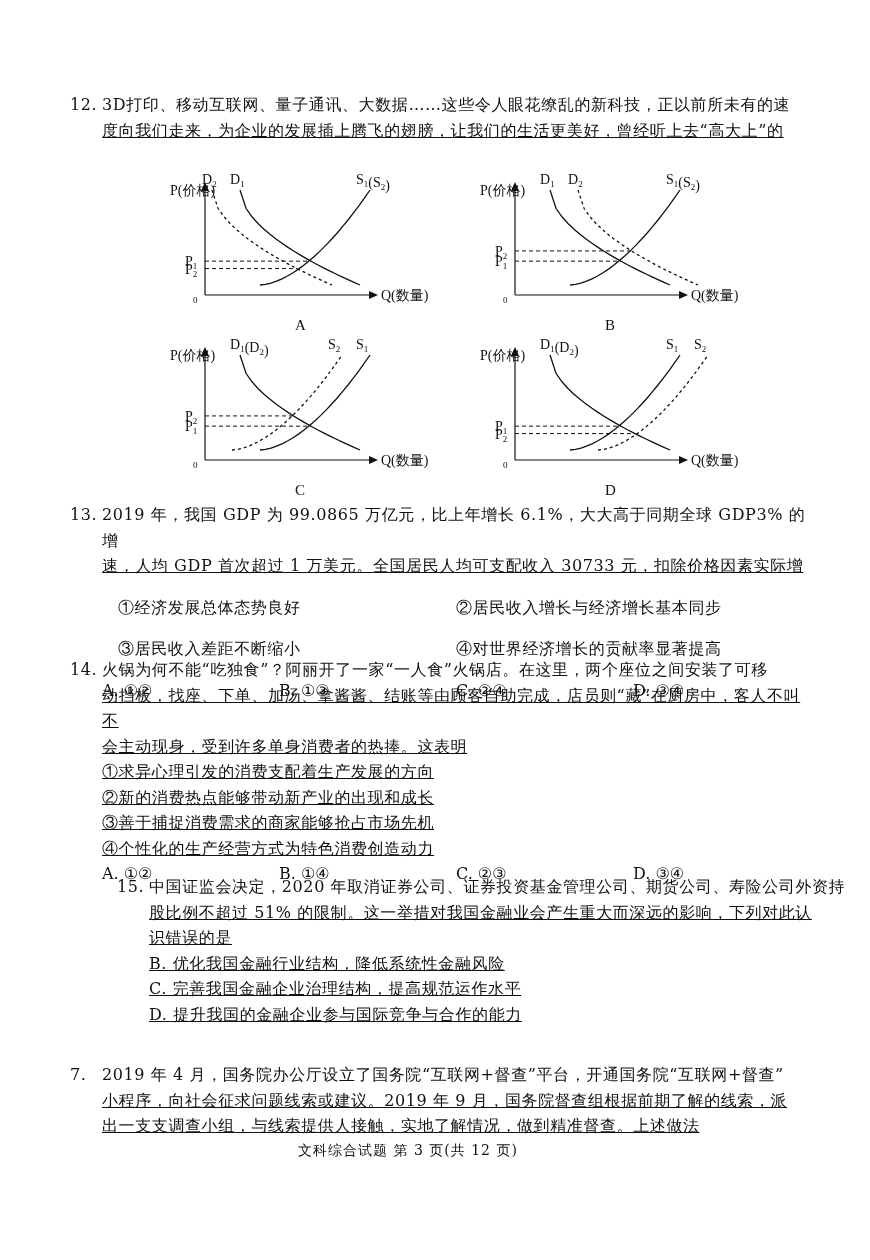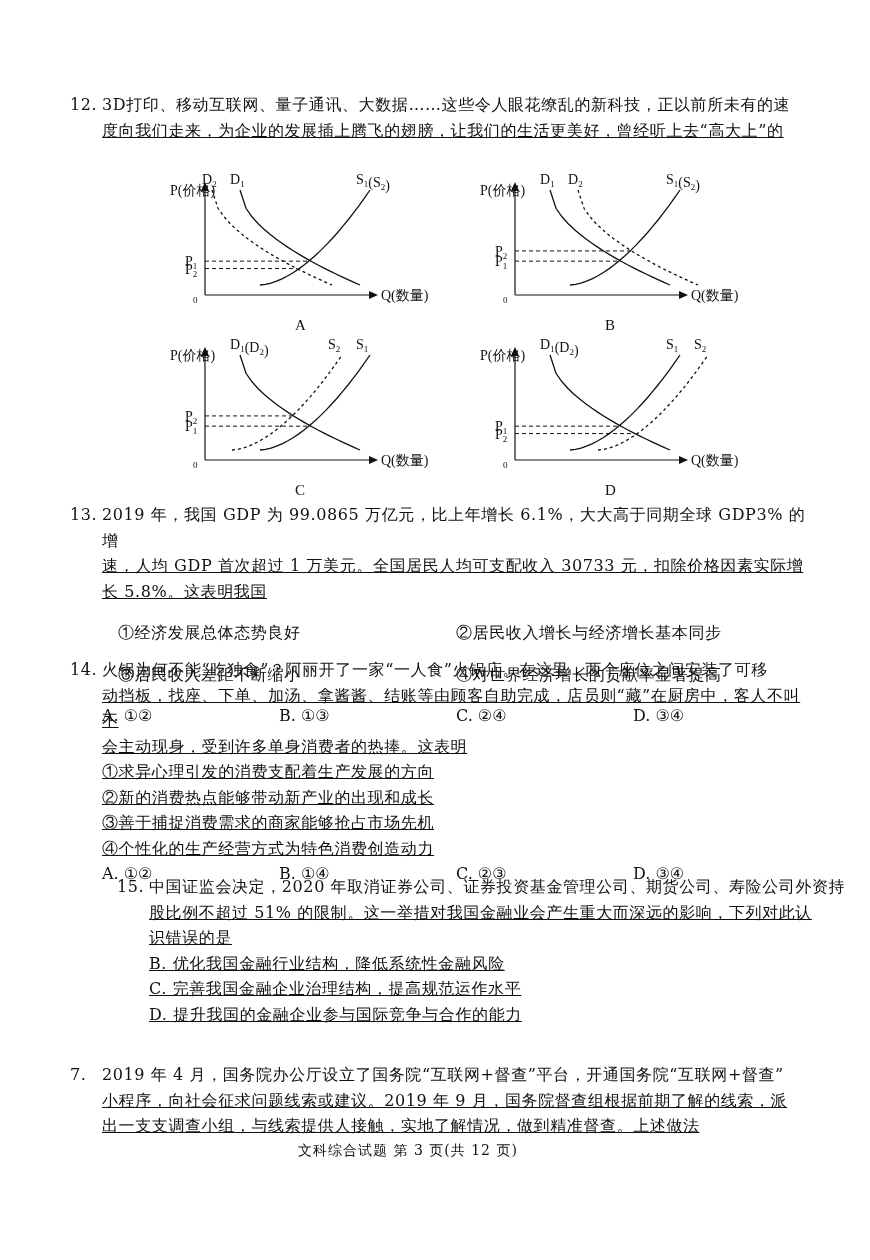--- a/index.html
+++ b/index.html
@@ -111,21 +111,20 @@
         <text x="214" y="9" class=""><tspan>S</tspan><tspan class="sub" dy="3">2</tspan><tspan dy="-3"></tspan></text>
         <line x1="35" y1="86.14313767233921" x2="140.75" y2="86.14313767233921" stroke="#111" stroke-width="1" stroke-dasharray="4,3"></line>
         <text x="15" y="91.14313767233921" class=""><tspan>P</tspan><tspan class="sub" dy="3">1</tspan><tspan dy="-3"></tspan></text>
         <line x1="35" y1="93.5661254615668" x2="155.25" y2="93.5661254615668" stroke="#111" stroke-width="1" stroke-dasharray="4,3"></line>
         <text x="15" y="98.5661254615668" class=""><tspan>P</tspan><tspan class="sub" dy="3">2</tspan><tspan dy="-3"></tspan></text>
       </svg></div>
 
   <div class="q" style="top:502px;">
     <p class="stem"><span class="qnum">13.</span><span>2019 年，我国 GDP 为 99.0865 万亿元，比上年增长 6.1%，大大高于同期全球 GDP3% 的增</span></p>
     <p class="opt-line">速，人均 GDP 首次超过 1 万美元。全国居民人均可支配收入 30733 元，扣除价格因素实际增</p>
-    <p class="opt-line">长 5.8%。这表明我国</p>
     <div class="two-col">
       <span>①经济发展总体态势良好</span>
       <span>②居民收入增长与经济增长基本同步</span>
     </div>
     <div class="two-col">
       <span>③居民收入差距不断缩小</span>
       <span>④对世界经济增长的贡献率显著提高</span>
     </div>
     <div class="choices">
       <span>A. ①②</span>

